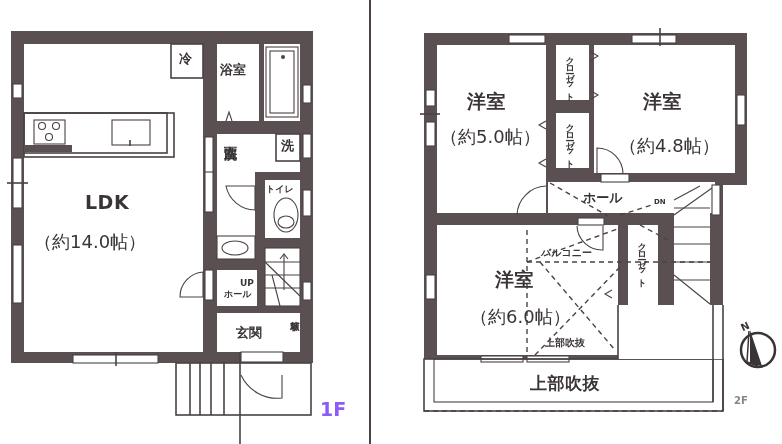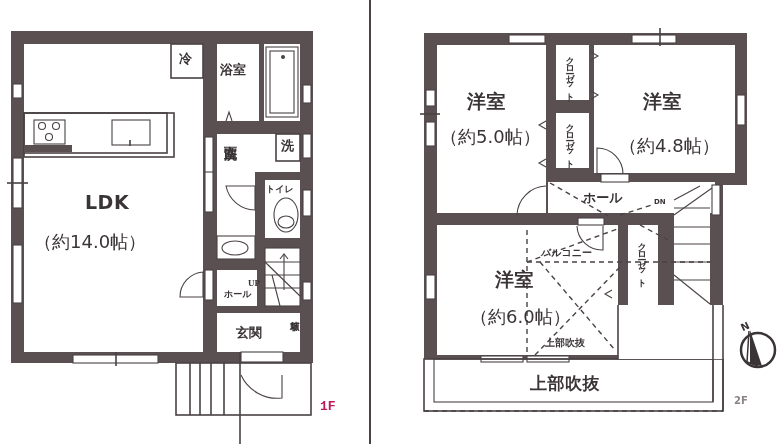--- a/index.html
+++ b/index.html
@@ -11,21 +11,21 @@
   .thin { stroke:#4a4244; fill:none; stroke-width:1.1; }
   .dash { stroke:#4a4244; fill:none; stroke-width:1.4; stroke-dasharray:5 4; }
   .win { fill:#ffffff; stroke:#4a4244; stroke-width:1.1; }
   .white { fill:#ffffff; }
   .lbl { position:absolute; color:#3a3436; white-space:nowrap; line-height:1; }
   .room { font-size:19px; font-weight:bold; letter-spacing:0.5px; }
   .area { font-size:18px; font-weight:normal; }
   .small { font-size:13px; font-weight:bold; }
   .tiny { font-size:9px; font-weight:bold; }
   .vert { writing-mode:vertical-rl; text-orientation:upright; letter-spacing:-1px; }
-  .floor { font-size:13px; font-weight:bold; color:#be185d;font-family:Liberation Mono, monospace; }
+  .floor { font-size:19px; font-weight:bold; color:#8b5cf6; }
   .floor2 { font-size:10px; font-weight:bold; color:#8a8486; }
 </style>
 </head>
 <body>
 
 <svg id="plan" viewBox="0 0 782 444" xmlns="http://www.w3.org/2000/svg">
 
   <g>
 
     <rect class="wall" x="11" y="31" width="302" height="332"></rect>
@@ -176,21 +176,21 @@
   </g>
 </svg>
 
 <div class="lbl room" style="left:85px;top:193px;">LDK</div>
 <div class="lbl area" style="left:34px;top:233px;">（約14.0帖）</div>
 <div class="lbl small" style="left:179px;top:52px;">冷</div>
 <div class="lbl small" style="left:220px;top:63px;">浴室</div>
 <div class="lbl small vert" style="left:224px;top:137px;">洗面室</div>
 <div class="lbl small" style="left:281px;top:139px;">洗</div>
 <div class="lbl tiny" style="left:266px;top:185px;">トイレ</div>
-<div class="lbl tiny" style="left:248px;top:279px;font-family:Liberation Serif, serif;">UP</div>
+<div class="lbl tiny" style="left:240px;top:279px;">UP</div>
 <div class="lbl tiny" style="left:224px;top:290px;">ホール</div>
 <div class="lbl small" style="left:236px;top:326px;">玄関</div>
 <div class="lbl tiny vert" style="left:290px;top:316px;">下駄箱</div>
 <div class="lbl floor" style="left:320px;top:400px;">1F</div>
 
 <div class="lbl room" style="left:467px;top:92px;">洋室</div>
 <div class="lbl area" style="left:440px;top:128px;">（約5.0帖）</div>
 <div class="lbl room" style="left:643px;top:92px;">洋室</div>
 <div class="lbl area" style="left:619px;top:137px;">（約4.8帖）</div>
 <div class="lbl room" style="left:495px;top:270px;">洋室</div>

